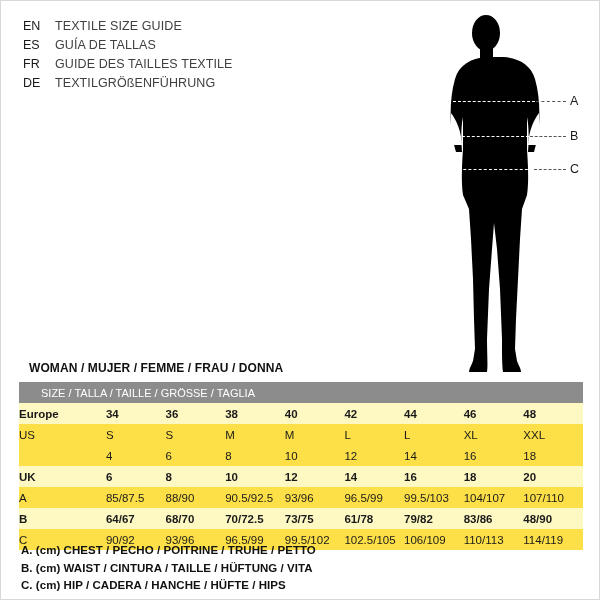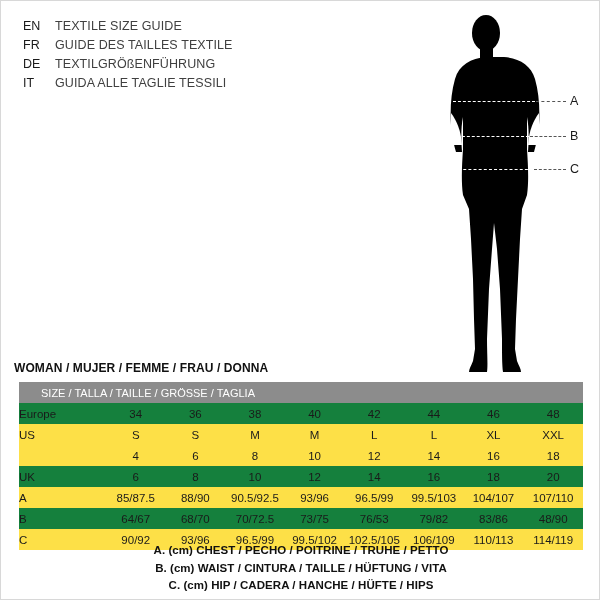--- a/index.html
+++ b/index.html
@@ -69,21 +69,21 @@
   .lead-label {
     position: absolute;
     font-size: 12.5px;
     color: #1a1a1a;
     font-weight: normal;
   }
 
   
   .woman-title {
     position: absolute;
-    left: 13px;
+    left: 28px;
     top: 360px;
     font-size: 12px;
     font-weight: bold;
     color: #111111;
     letter-spacing: 0.1px;
   }
   table.sizes {
     position: absolute;
     left: 18px;
     top: 381px;
@@ -95,67 +95,66 @@
   table.sizes td {
     padding: 2px 0 2px 0;
     height: 17px;
   }
   tr.header-row td {
     background: #8c8c8c;
     color: #ffffff;
     font-size: 11px;
     font-weight: normal;
   }
-  tr.shade td { background: #15803d; }
+  tr.shade td { background: #fef9c3; font-weight: bold; }
   tr.plain td { background: #fde047; }
   td.label-col {
     padding-left: 6px;
     text-align: left;
     width: 86px;
   }
-  td.val { text-align: center; width: 59px; }
+  td.val { text-align: left; width: 59px; }
   tr.header-row td.label-col { padding-left: 22px; }
 
   
   .notes {
     position: absolute;
     left: 20px;
     top: 541px;
     width: 560px;
-    text-align: center;
   }
   .note {
     font-size: 11.5px;
     font-weight: bold;
     color: #111111;
     line-height: 17.5px;
     letter-spacing: 0.05px;
   }
 </style>
 </head>
 <body>
 
 <div class="page">
 
   <div class="langblock">
     <div class="langrow">
       <span class="langcode">EN</span>
       <span class="langtext">TEXTILE SIZE GUIDE</span>
+    </div>
+    <div class="langrow">
+      <span class="langcode">ES</span>
+      <span class="langtext">GUÍA DE TALLAS</span>
     </div>
     <div class="langrow">
       <span class="langcode">FR</span>
       <span class="langtext">GUIDE DES TAILLES TEXTILE</span>
     </div>
     <div class="langrow">
       <span class="langcode">DE</span>
       <span class="langtext">TEXTILGRÖßENFÜHRUNG</span>
-    </div>
-    <div class="langrow">
-      <span class="langcode">IT</span>
-      <span class="langtext">GUIDA ALLE TAGLIE TESSILI</span>
     </div>
   </div>
 
   <div class="figure-wrap">
     <svg width="200" height="370" viewBox="0 0 200 370">
       <g fill="#000000">
 
         <ellipse cx="85" cy="24" rx="14" ry="18"></ellipse>
 
         <rect x="79" y="38" width="13" height="14"></rect>
@@ -290,21 +289,21 @@
         <td class="val">104/107</td>
         <td class="val">107/110</td>
       </tr>
 
       <tr class="shade">
         <td class="label-col">B</td>
         <td class="val">64/67</td>
         <td class="val">68/70</td>
         <td class="val">70/72.5</td>
         <td class="val">73/75</td>
-        <td class="val">76/53</td>
+        <td class="val">61/78</td>
         <td class="val">79/82</td>
         <td class="val">83/86</td>
         <td class="val">48/90</td>
       </tr>
 
       <tr class="plain">
         <td class="label-col">C</td>
         <td class="val">90/92</td>
         <td class="val">93/96</td>
         <td class="val">96.5/99</td>

